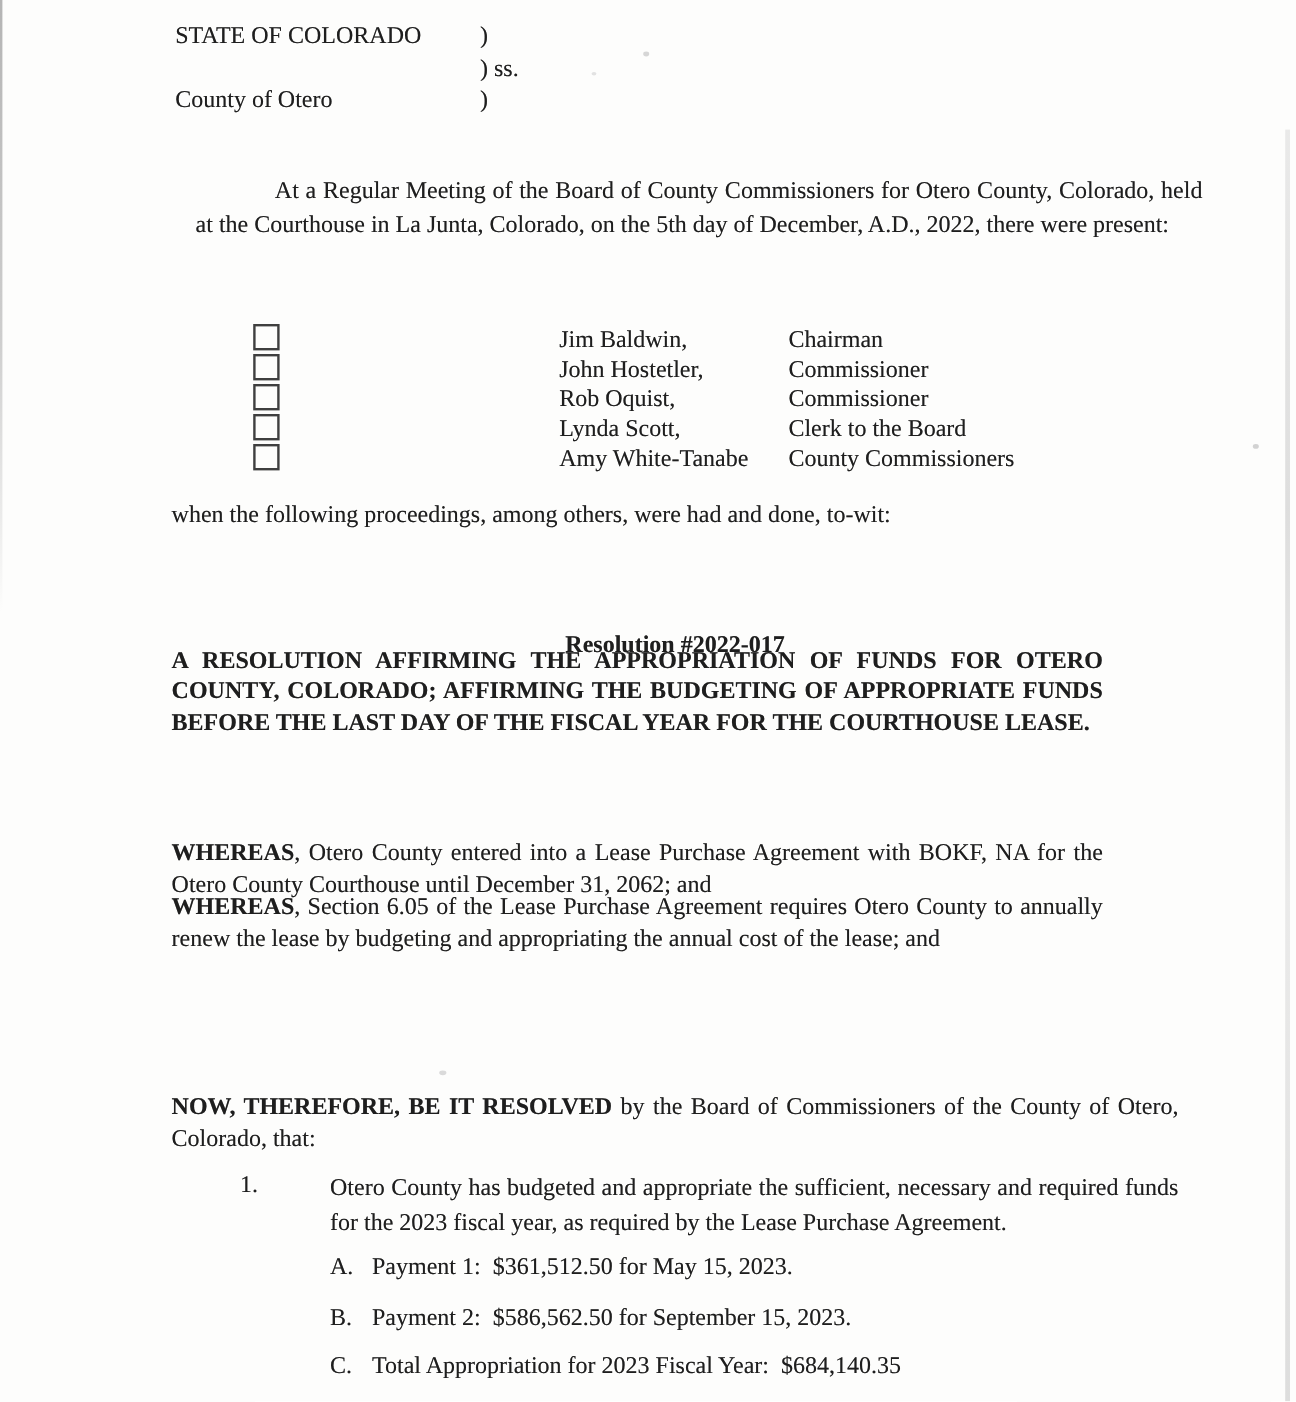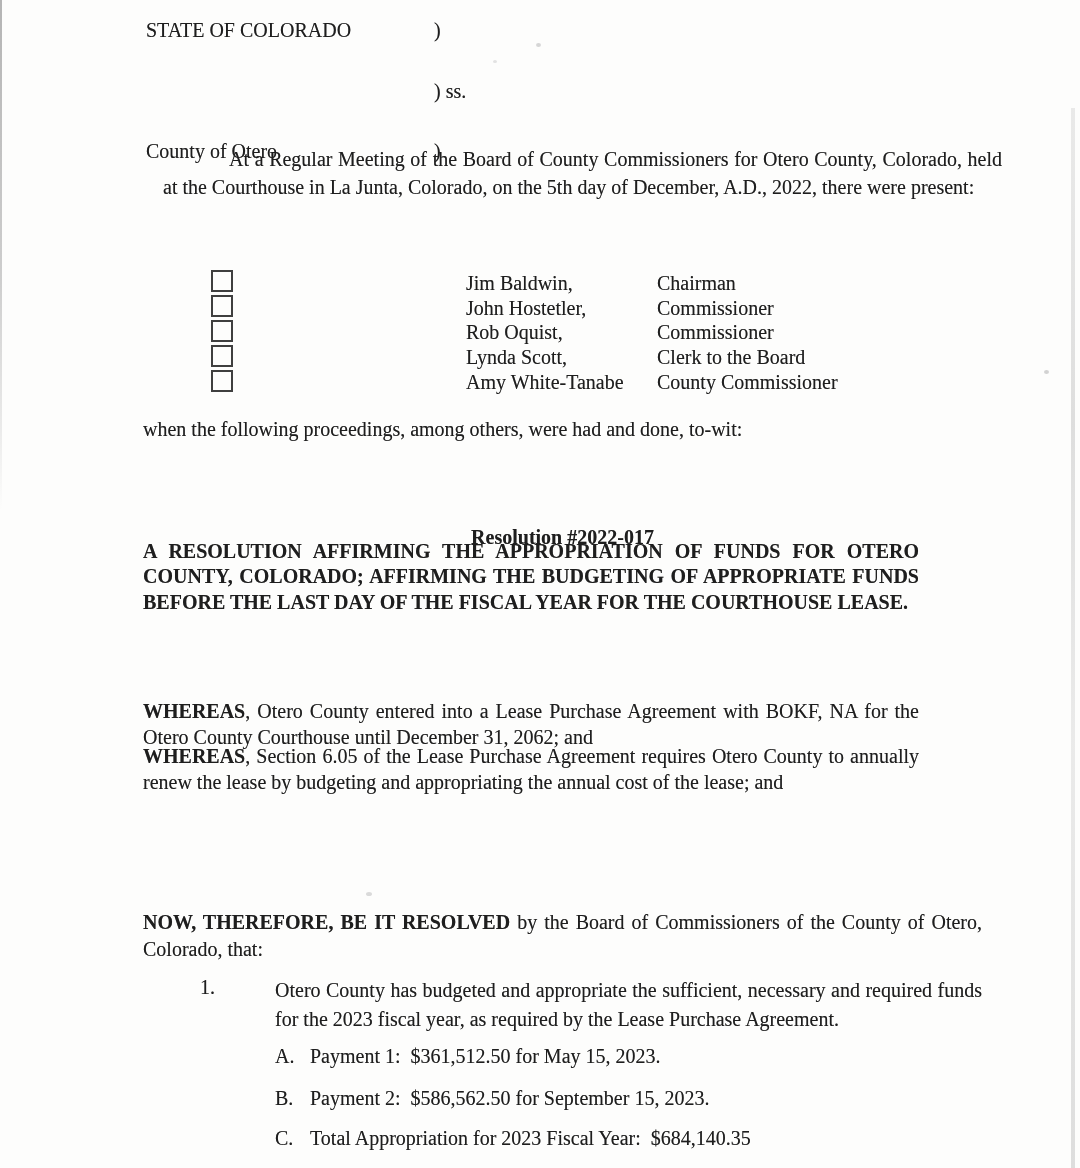--- a/index.html
+++ b/index.html
@@ -37,21 +37,20 @@
   .speck-1 { left: 536px; top: 43px;  width: 5px; height: 4px; background: #d6d6d6; }
   .speck-2 { left: 493px; top: 60px;  width: 4px; height: 3px; background: #e2e2e2; }
   .speck-3 { left: 1044px; top: 370px; width: 5px; height: 4px; background: #d2d2d2; }
   .speck-4 { left: 366px; top: 892px; width: 6px; height: 4px; background: #dadada; }
 
   
   .venue {
     position: absolute; left: 146px; top: 17px;
     display: grid; grid-template-columns: 254px auto;
     line-height: 26.5px;
-    gap: 34px;
   }
 
   
   .intro {
     position: absolute; left: 143px; top: 146px; width: 839px;
     line-height: 27.6px; text-align: justify; text-indent: 66px; margin-left: 20px;
   }
 
   
   .checkboxes { position: absolute; left: 211px; top: 270px; }
@@ -147,21 +146,21 @@
     <div class="attendee-row">
       <div>Rob Oquist,</div>
       <div>Commissioner</div>
     </div>
     <div class="attendee-row">
       <div>Lynda Scott,</div>
       <div>Clerk to the Board</div>
     </div>
     <div class="attendee-row">
       <div>Amy White-Tanabe</div>
-      <div>County Commissioner</div>
+      <div>County Commissioners</div>
     </div>
   </div>
 
   <p class="proceedings">when the following proceedings, among others, were had and done, to-wit:</p>
 
   <p class="res-number">Resolution #2022-017</p>
 
   <p class="res-title">A RESOLUTION AFFIRMING THE APPROPRIATION OF FUNDS FOR OTERO COUNTY, COLORADO; AFFIRMING THE BUDGETING OF APPROPRIATE FUNDS BEFORE THE LAST DAY OF THE FISCAL YEAR FOR THE COURTHOUSE LEASE.</p>
 
   <p class="whereas whereas-1"><span class="b">WHEREAS</span><span>, Otero County entered into a Lease Purchase Agreement with BOKF, NA for the Otero County Courthouse until December 31, 2062; and</span></p>

